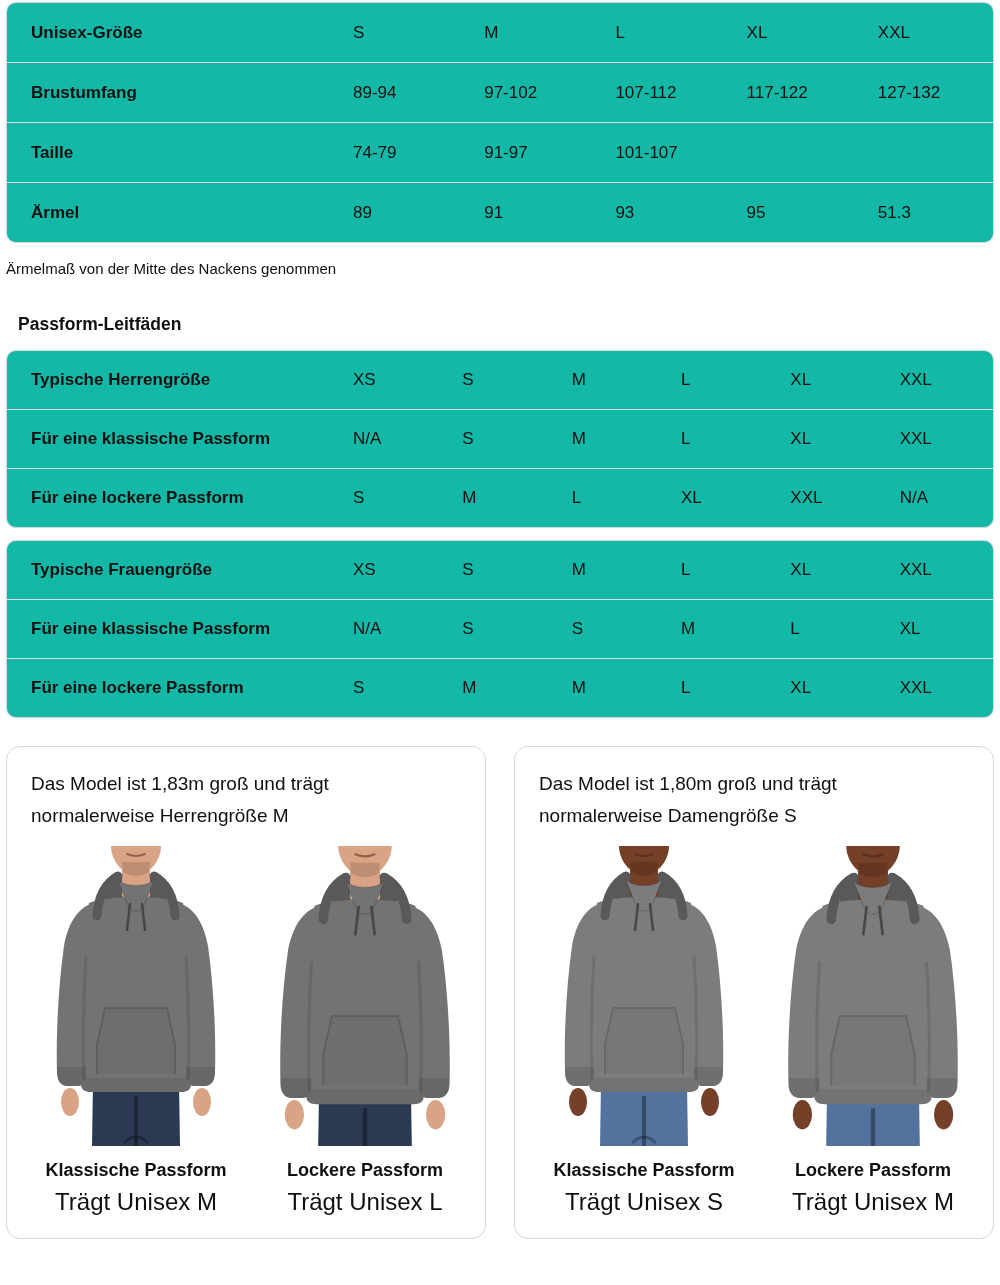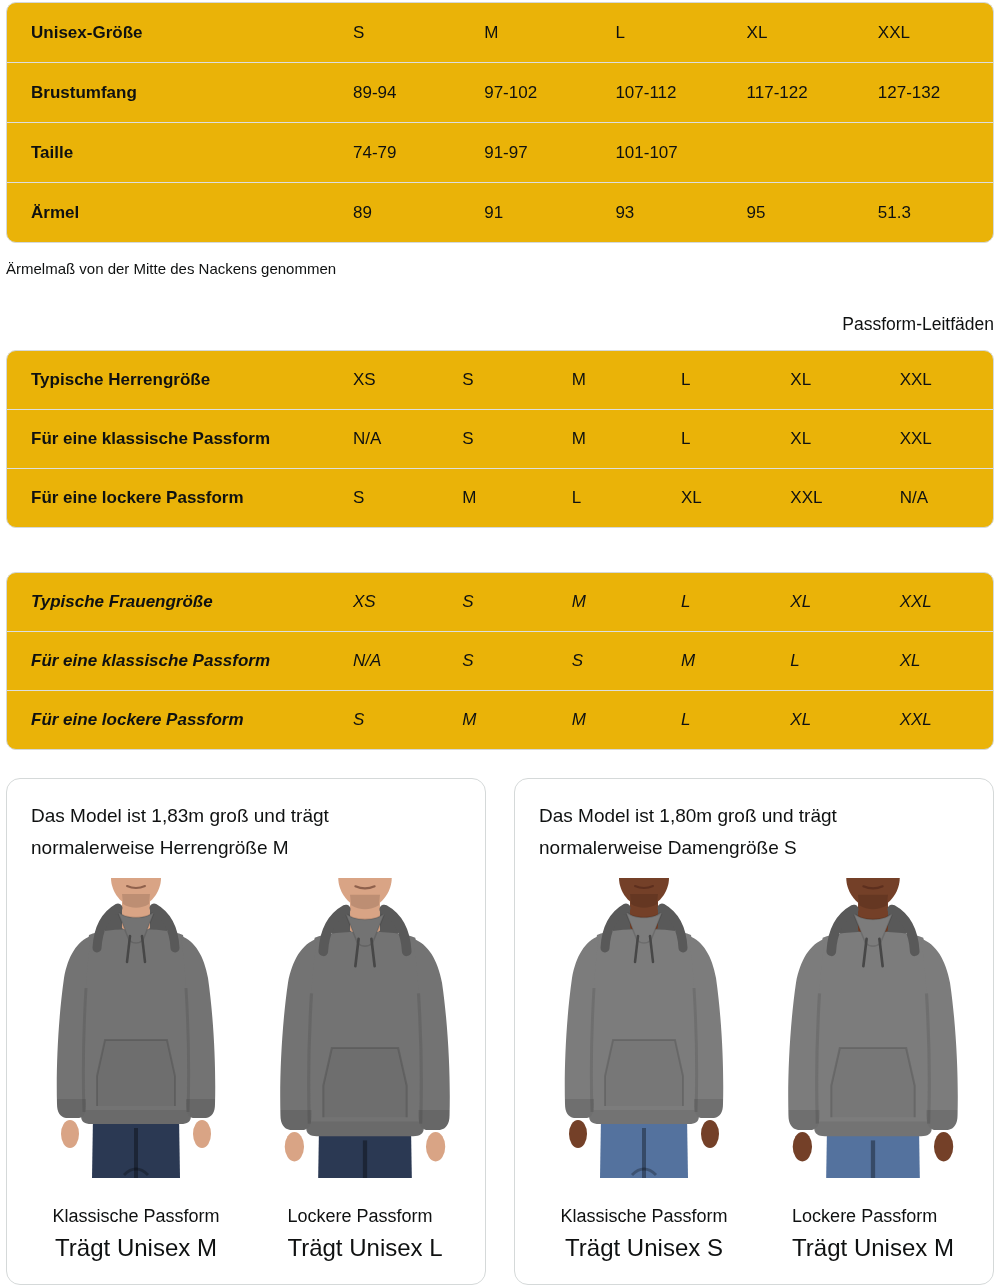--- a/index.html
+++ b/index.html
@@ -13,46 +13,46 @@
     -webkit-font-smoothing:antialiased;
   }
   .page{padding:2px 6px 2px 6px;}
   .page-title{
     font-size:19px; font-weight:400; margin:0 0 15px 0; padding-left:0px;
     letter-spacing:0.1px;
   }
   
   .chart-table{
     border:1px solid var(--border); border-radius:10px; overflow:hidden;
-    background:#eab308;
+    background:#14b8a6;
   }
   .t-row{display:grid; grid-template-columns:330px repeat(5,1fr); border-top:1px solid var(--divider);}
   .t-row:first-child{border-top:none;}
   .cols6 .t-row{grid-template-columns:330px repeat(6,1fr);}
   .t-cell{
     height:59px; display:flex; align-items:center;
     font-size:17px; padding-left:16px; white-space:nowrap;
   }
   .guide .t-cell{height:58px;}
   .t-cell.lbl{font-weight:700; padding-left:24px;}
   .footnote{font-size:15px; margin:17px 0 4px 0;}
-  .guide-heading{font-size:17.5px; font-weight:400; margin:37px 0 15px 12px;text-align:right;}
-  .guide + .guide{margin-top:44px;font-style:italic;}
+  .guide-heading{font-size:17.5px; font-weight:700; margin:37px 0 15px 12px;}
+  .guide + .guide{margin-top:12px;}
   
   .cards{display:flex; gap:28px; margin-top:28px;}
   .card{
     flex:1 1 0; border:1px solid var(--border); border-radius:14px;
     padding:21px 14px 22px 24px; background:#fff;
   }
   .card-desc{font-size:19px; line-height:32px; margin:0 0 14px 0; padding-right:20px;}
   .photos{display:flex; gap:19px;}
   .photo-fig{margin:0; display:flex; flex-direction:column; align-items:center; flex:0 0 auto;}
   .photo{width:210px; height:300px; overflow:hidden; background:#fff;}
   .photo svg{display:block; width:100%; height:100%;}
-  .cap-fit{font-size:18px; font-weight:400; margin-top:28px; }
+  .cap-fit{font-size:18px; font-weight:700; margin-top:14px; text-align:center;}
   .cap-size{font-size:24px; font-weight:400; margin-top:7px; text-align:center;}
   
   .model-male  {--skin:var(--skin-male);  --jeans:var(--jeans-male);  --hoodie:var(--hoodie-male);  --hoodie-dark:var(--hoodie-dark-shade);}
   .model-female{--skin:var(--skin-female);--jeans:var(--jeans-female);--hoodie:var(--hoodie-female);--hoodie-dark:var(--hoodie-dark-shade);}
   .fit-loose use{transform:scale(1.07,1.05); transform-origin:105px 2px; transform-box:view-box;}
 </style>
 </head>
 <body>
 
 <svg width="0" height="0" style="position:absolute" aria-hidden="true">

